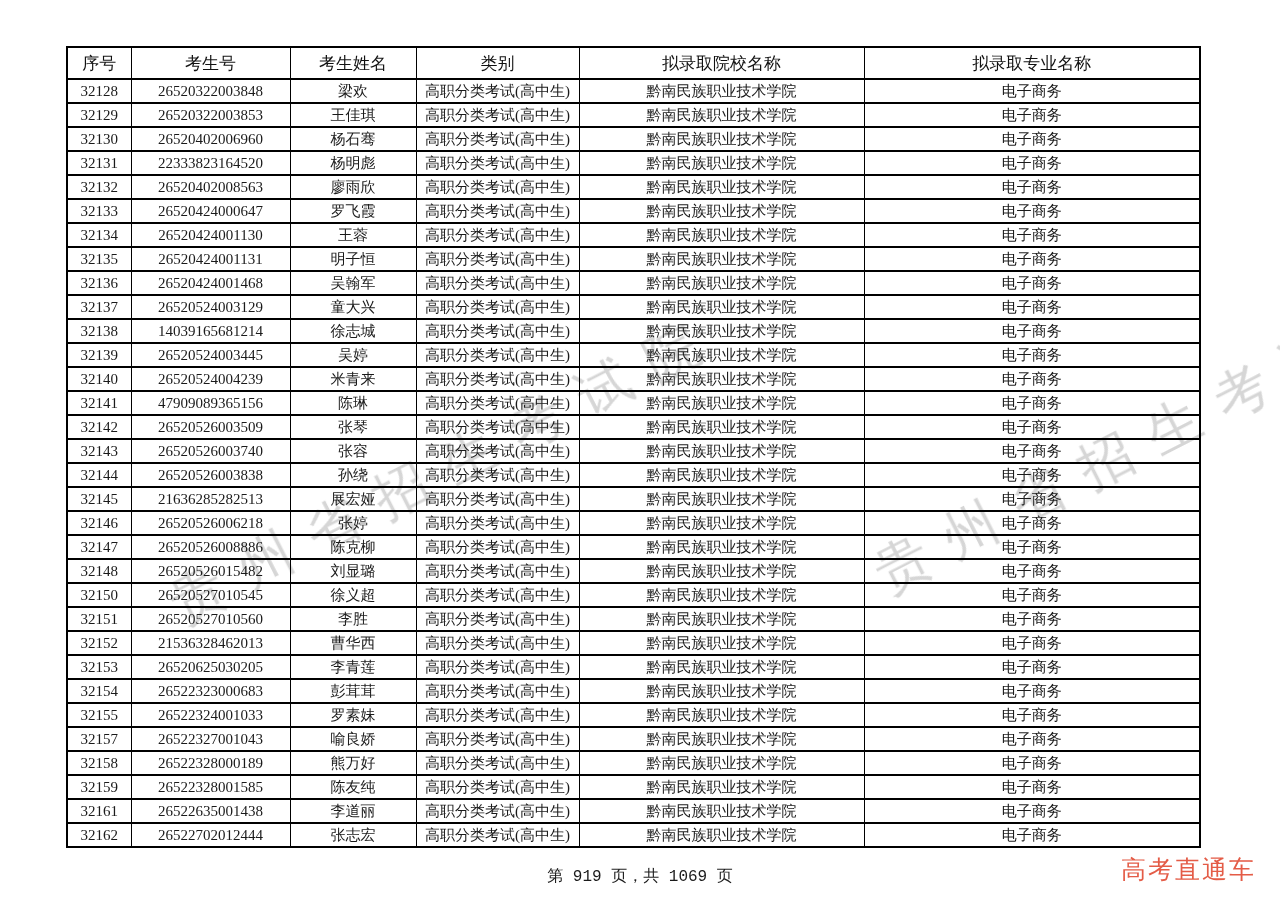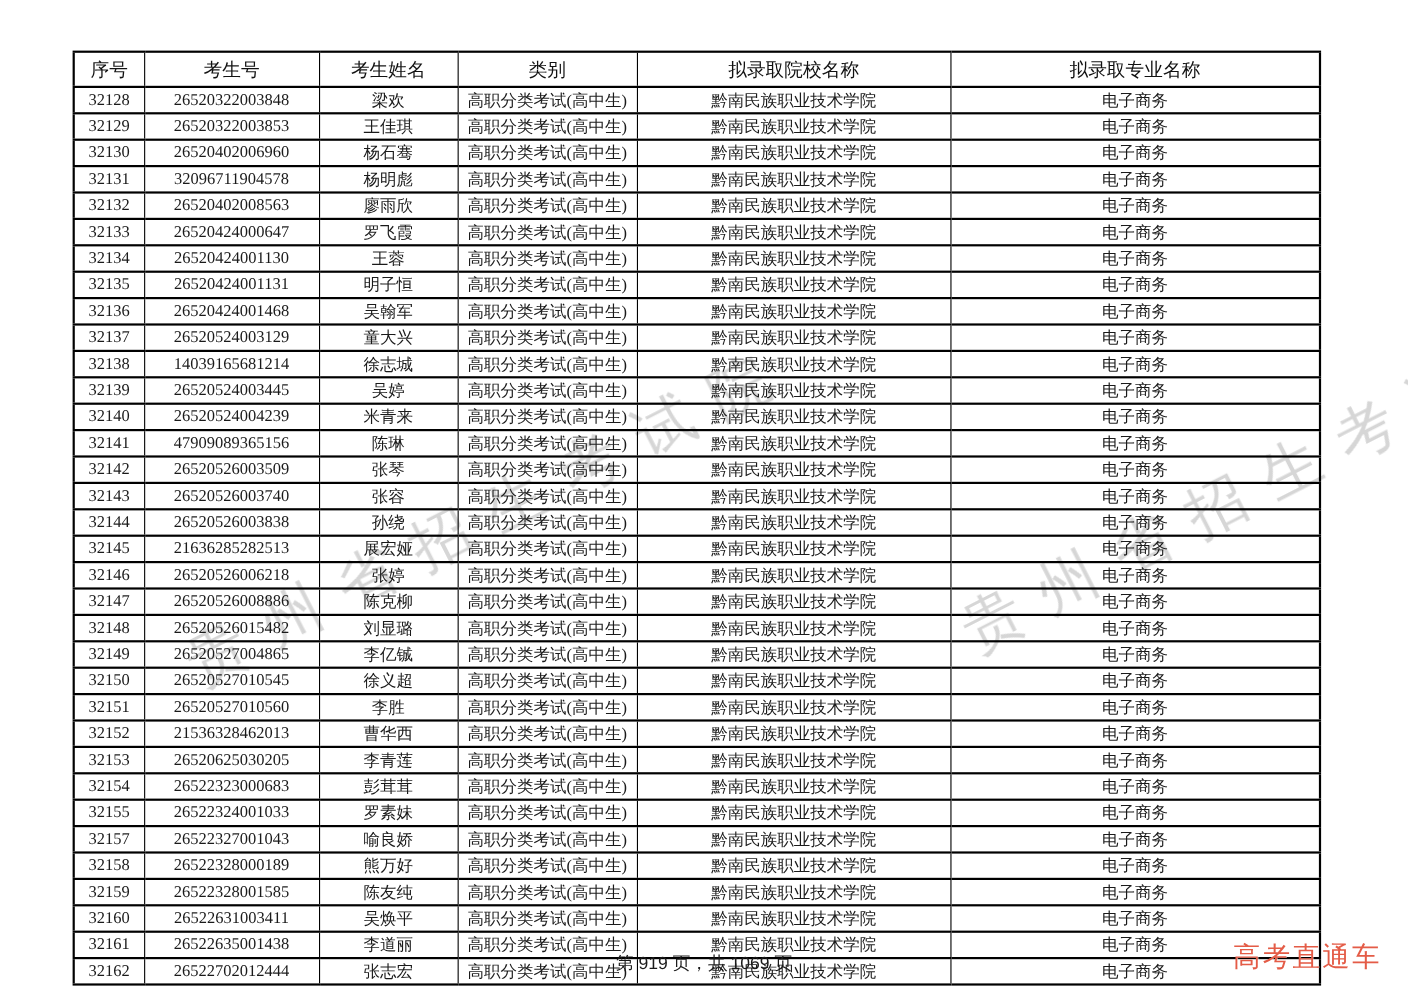--- a/index.html
+++ b/index.html
@@ -62,21 +62,21 @@
     font-weight: normal;
     color: #1a1a1a;
   }
 
   
   .page-footer {
     position: absolute;
     left: 0; top: 866px;
     width: 100%;
     text-align: center;
-    font-family: Liberation Sans, sans-serif;
+    font-family: Liberation Mono, monospace;
     font-size: 16px;
     color: #1a1a1a;
     z-index: 2;
   }
   .brand {
     position: absolute;
     top: 853px; right: 24px;
     font-size: 25px;
     letter-spacing: 2px;
     font-family: "Liberation Sans", sans-serif;
@@ -131,21 +131,21 @@
         <tr>
           <td>32130</td>
           <td>26520402006960</td>
           <td>杨石骞</td>
           <td>高职分类考试(高中生)</td>
           <td>黔南民族职业技术学院</td>
           <td>电子商务</td>
         </tr>
         <tr>
           <td>32131</td>
-          <td>32096711904578</td>
+          <td>22333823164520</td>
           <td>杨明彪</td>
           <td>高职分类考试(高中生)</td>
           <td>黔南民族职业技术学院</td>
           <td>电子商务</td>
         </tr>
         <tr>
           <td>32132</td>
           <td>26520402008563</td>
           <td>廖雨欣</td>
           <td>高职分类考试(高中生)</td>
@@ -274,28 +274,20 @@
         </tr>
         <tr>
           <td>32148</td>
           <td>26520526015482</td>
           <td>刘显璐</td>
           <td>高职分类考试(高中生)</td>
           <td>黔南民族职业技术学院</td>
           <td>电子商务</td>
         </tr>
         <tr>
-          <td>32149</td>
-          <td>26520527004865</td>
-          <td>李亿铖</td>
-          <td>高职分类考试(高中生)</td>
-          <td>黔南民族职业技术学院</td>
-          <td>电子商务</td>
-        </tr>
-        <tr>
           <td>32150</td>
           <td>26520527010545</td>
           <td>徐义超</td>
           <td>高职分类考试(高中生)</td>
           <td>黔南民族职业技术学院</td>
           <td>电子商务</td>
         </tr>
         <tr>
           <td>32151</td>
           <td>26520527010560</td>
@@ -354,28 +346,20 @@
         </tr>
         <tr>
           <td>32159</td>
           <td>26522328001585</td>
           <td>陈友纯</td>
           <td>高职分类考试(高中生)</td>
           <td>黔南民族职业技术学院</td>
           <td>电子商务</td>
         </tr>
         <tr>
-          <td>32160</td>
-          <td>26522631003411</td>
-          <td>吴焕平</td>
-          <td>高职分类考试(高中生)</td>
-          <td>黔南民族职业技术学院</td>
-          <td>电子商务</td>
-        </tr>
-        <tr>
           <td>32161</td>
           <td>26522635001438</td>
           <td>李道丽</td>
           <td>高职分类考试(高中生)</td>
           <td>黔南民族职业技术学院</td>
           <td>电子商务</td>
         </tr>
         <tr>
           <td>32162</td>
           <td>26522702012444</td>

